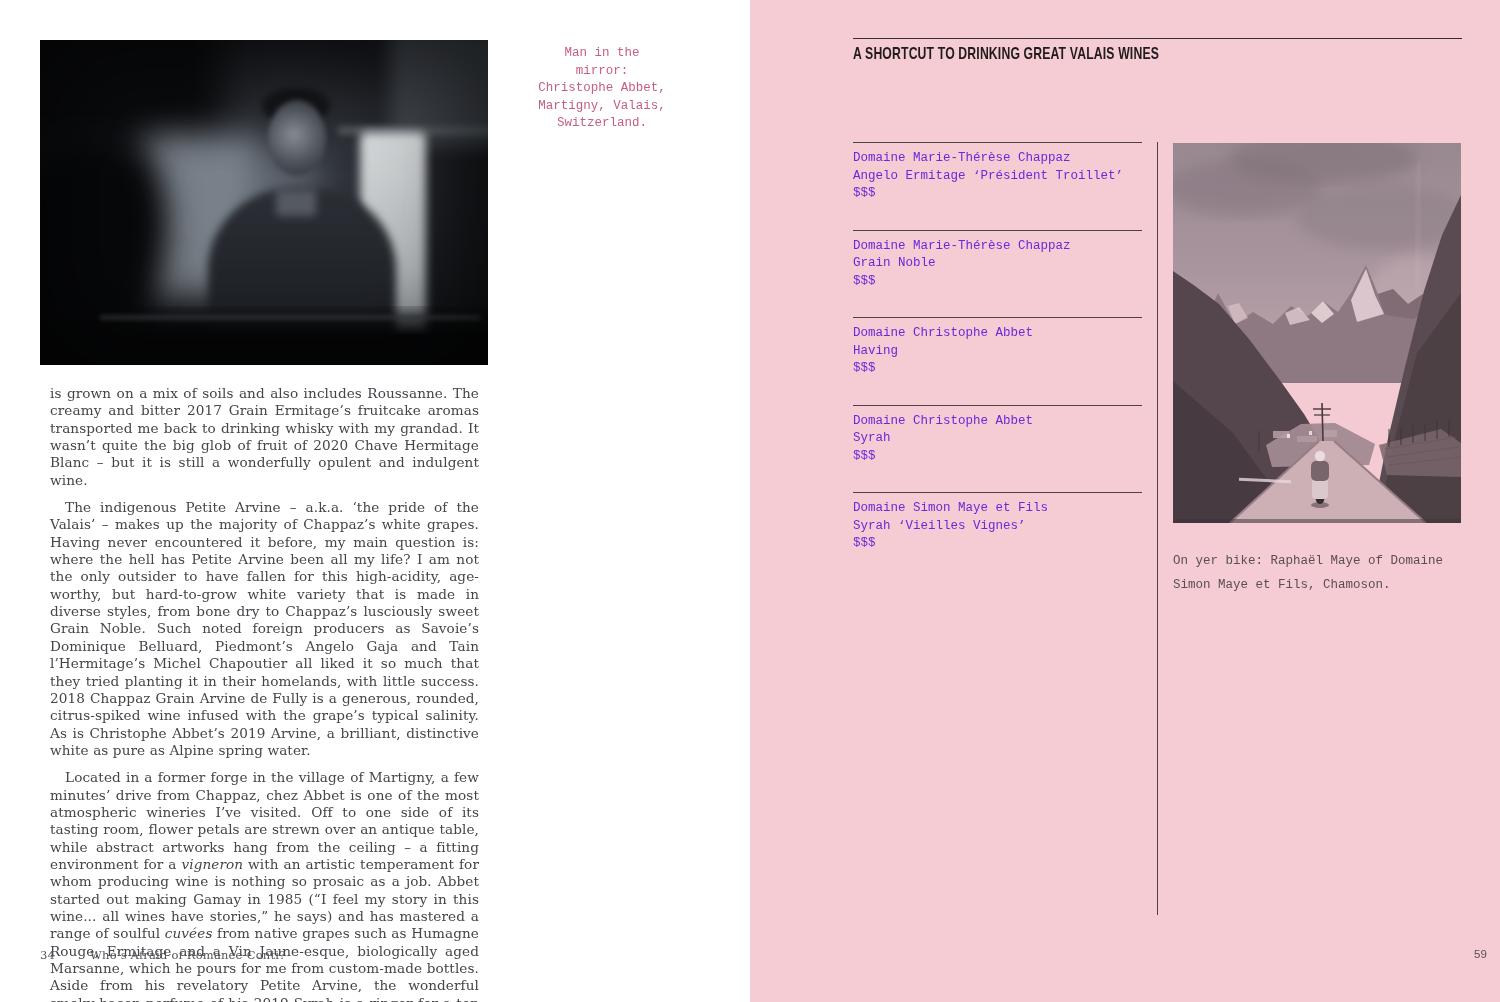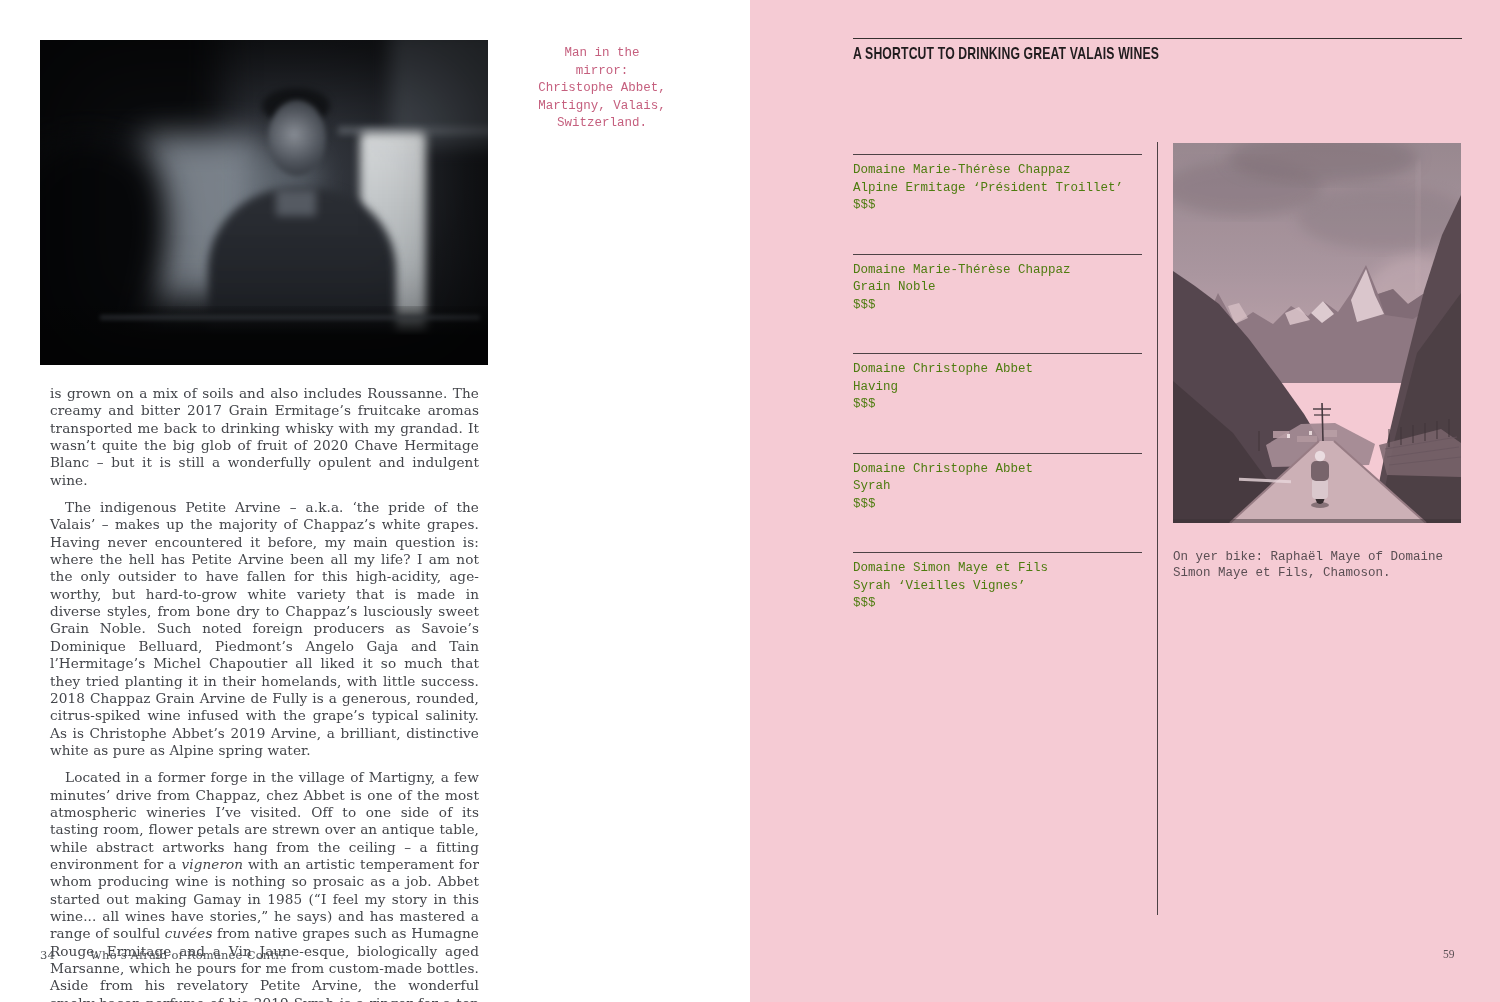--- a/index.html
+++ b/index.html
@@ -48,43 +48,43 @@
     letter-spacing:.1px;
   }
   .body-text p{margin:10px;}
   .body-text p.indent{text-indent:15px;}
   .it{font-style:italic;}
 
   
   .footer-left{position:absolute;left:40px;top:948px;font-size:11.5px;color:#505356;letter-spacing:.2px;}
   .footer-left .fl-title{margin-left:35px;}
   .page-num-right{
-    position:absolute;left:1443px;top:948px;
-    font-family:Liberation Serif, serif;font-size:11.5px;color:#5a5054;
+    position:absolute;left:1474px;top:948px;
+    font-family:Liberation Sans, sans-serif;font-size:11.5px;color:#5a5054;
   }
 
   
   .header-rule{position:absolute;left:853px;top:38px;width:609px;height:1px;background:#35302f;}
   .shortcut-header{
     position:absolute;left:853px;top:44px;white-space:nowrap;
     font-family:"Liberation Sans", sans-serif;font-weight:bold;font-size:17px;
     letter-spacing:.2px;color:#201c1e;
     transform:scaleX(.72);transform-origin:left top;
   }
   .wine-list{position:absolute;left:853px;top:142px;width:289px;}
   .wine-entry{
     height:87.5px;box-sizing:border-box;border-top:1px solid #4c4245;padding-top:7px;
-    font-family:"Liberation Mono", monospace;font-size:12.5px;line-height:17.5px;color:#4d7c0f;margin-top:12px;
+    font-family:"Liberation Mono", monospace;font-size:12.5px;line-height:17.5px;color:#6d28d9;
   }
   .vertical-rule{position:absolute;left:1157px;top:142px;width:1px;height:773px;background:#4c4245;}
   .landscape-photo{position:absolute;left:1173px;top:143px;width:288px;height:380px;}
   .landscape-photo svg{display:block;}
   .caption-right{
     position:absolute;left:1173px;top:549px;width:305px;
-    font-family:"Liberation Mono", monospace;font-size:12.5px;line-height:16px;
+    font-family:"Liberation Mono", monospace;font-size:12.5px;line-height:24px;
     color:#5a4e53;white-space:pre-line;
   }
 </style>
 </head>
 <body>
 
 <div class="right-half"></div>
 
 <div class="portrait">
   <div class="ph-corner"></div>
@@ -118,21 +118,21 @@
 <div class="footer-left">
   <span class="fl-num">34</span><span class="fl-title">Who’s Afraid of Romanée-Conti?</span>
 </div>
 
 <div class="header-rule"></div>
 <div class="shortcut-header">A SHORTCUT TO DRINKING GREAT VALAIS WINES</div>
 
 <div class="wine-list" id="wine-list">
   <div class="wine-entry">
     <div class="producer">Domaine Marie-Thérèse Chappaz</div>
-    <div class="wine">Alpine Ermitage ‘Président Troillet’</div>
+    <div class="wine">Angelo Ermitage ‘Président Troillet’</div>
     <div class="price">$$$</div>
   </div>
 
   <div class="wine-entry">
     <div class="producer">Domaine Marie-Thérèse Chappaz</div>
     <div class="wine">Grain Noble</div>
     <div class="price">$$$</div>
   </div>
 
   <div class="wine-entry">

